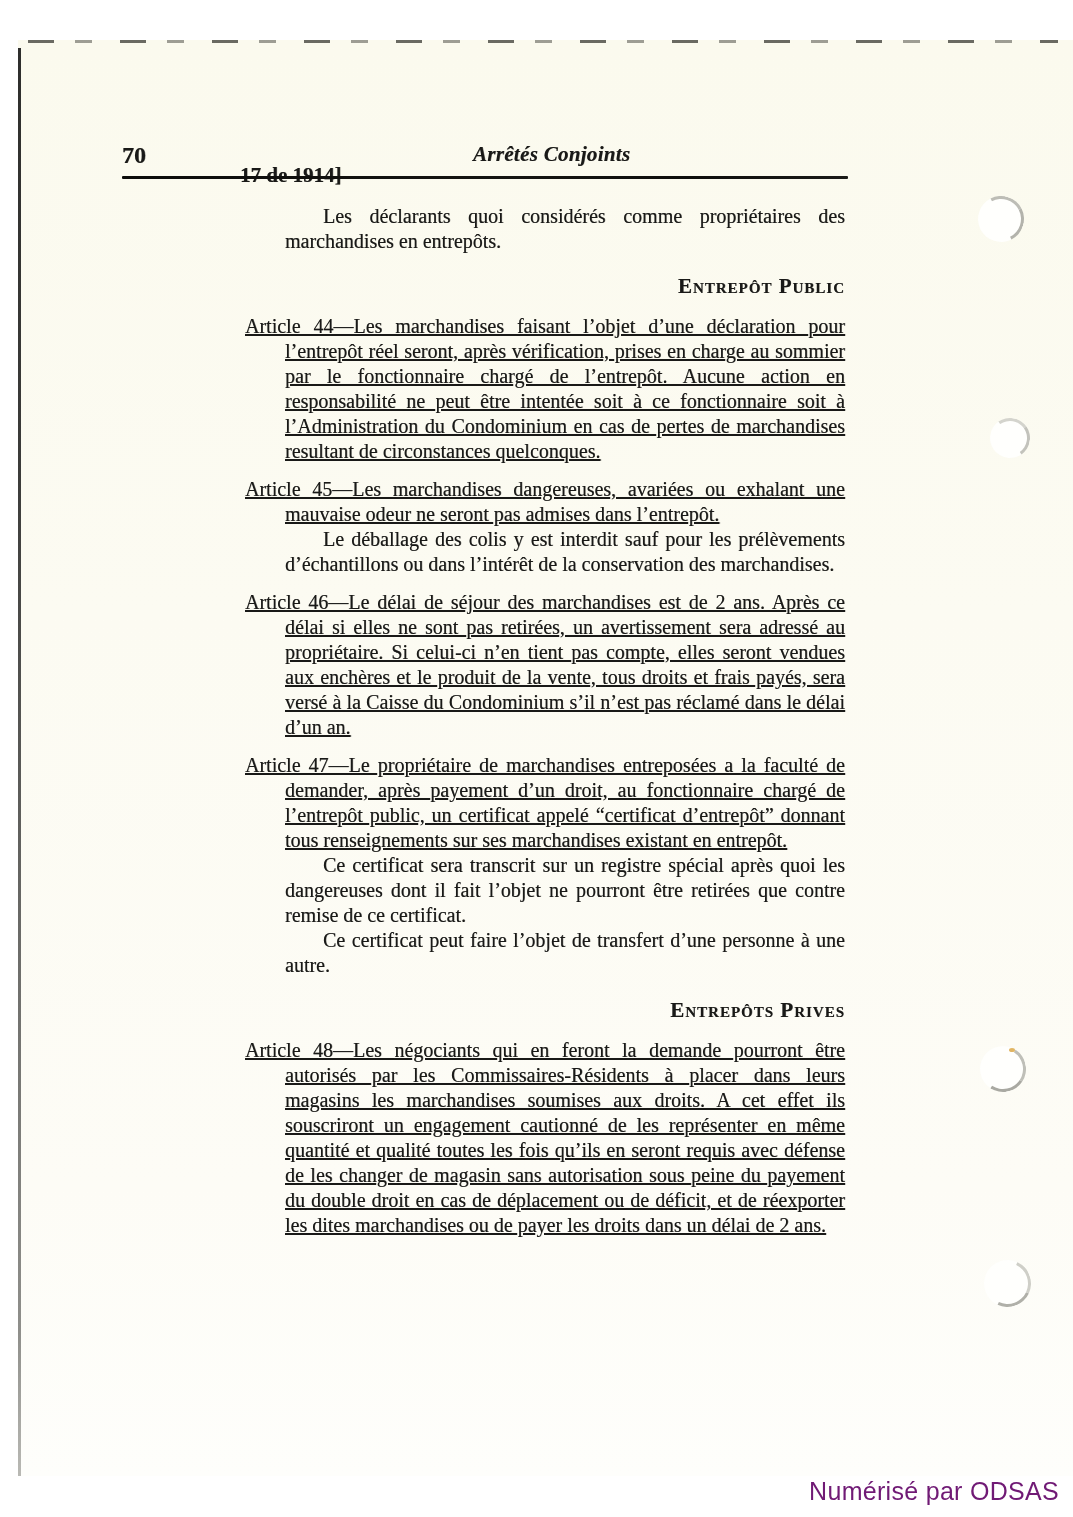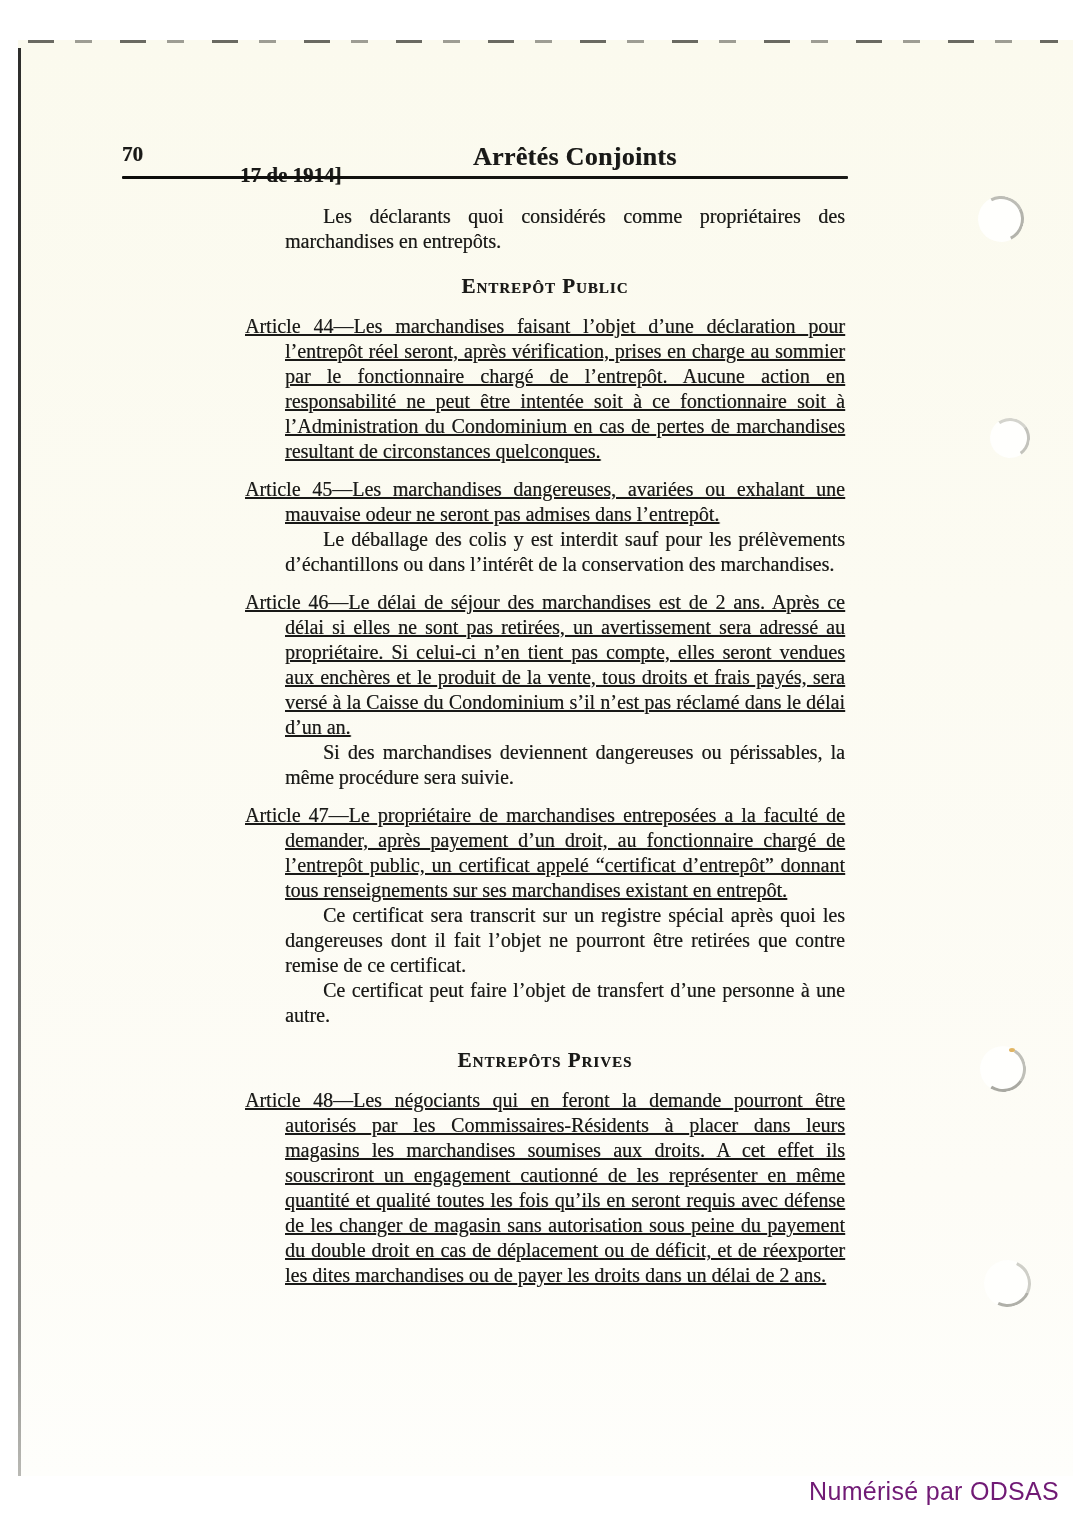--- a/index.html
+++ b/index.html
@@ -79,23 +79,23 @@
     opacity: .8;
   }
 
   
   .print {
     color: #191917;
     text-shadow: 0.4px 0 0 rgba(25,25,23,0.55);
   }
 
   .page-header { position: absolute; left: 0; top: 142px; width: 1073px; height: 26px; }
-  .page-number    { position: absolute; left: 122px; top: 0; font-size: 21px; font-weight: bold; }
+  .page-number    { position: absolute; left: 122px; top: 0; font-size: 24px; font-weight: bold; }
   .volume-ref     { position: absolute; left: 240px; top: 0; font-size: 21px; font-weight: bold; margin-top: 21px; }
-  .journal-title  { position: absolute; left: 473px; top: 0; font-size: 26px; font-weight: bold; letter-spacing: .3px; }
+  .journal-title  { position: absolute; left: 473px; top: 0; font-size: 21px; font-weight: bold; font-style: italic; letter-spacing: .3px; }
 
   .header-rule {
     position: absolute;
     left: 122px;
     top: 176px;
     width: 726px;
     height: 3px;
     background: linear-gradient(90deg, #0c0c0a 0%, #151512 55%, #0e0e0c 78%, #1b1b18 100%);
     border-radius: 1px;
   }
@@ -111,21 +111,21 @@
   }
 
   .indent-paragraph {        
     margin-left: 40px;
     text-indent: 38px;
   }
 
   .section-heading {
     margin-top: 20px;
     margin-bottom: 15px;
-    text-align: center;
+    text-align: right;
     text-indent: 0;
     font-variant: small-caps;
     font-weight: bold;
     font-size: 21px;
     letter-spacing: 1px;
   }
 
   .article {                 
     margin-top: 13px;
     padding-left: 40px;
@@ -178,21 +178,20 @@
     <p class="indent-paragraph">Les déclarants quoi considérés comme propriétaires des marchandises en entrepôts.</p>
 
     <h2 class="section-heading">Entrepôt Public</h2>
 
     <p class="article">Article 44—Les marchandises faisant l’objet d’une déclaration pour l’entrepôt réel seront, après vérification, prises en charge au sommier par le fonctionnaire chargé de l’entrepôt. Aucune action en responsabilité ne peut être intentée soit à ce fonctionnaire soit à l’Administration du Condominium en cas de pertes de marchandises resultant de circonstances quelconques.</p>
 
     <p class="article">Article 45—Les marchandises dangereuses, avariées ou exhalant une mauvaise odeur ne seront pas admises dans l’entrepôt.</p>
     <p class="sub-paragraph">Le déballage des colis y est interdit sauf pour les prélèvements d’échantillons ou dans l’intérêt de la conservation des marchandises.</p>
 
     <p class="article">Article 46—Le délai de séjour des marchandises est de 2 ans. Après ce délai si elles ne sont pas retirées, un avertissement sera adressé au propriétaire. Si celui-ci n’en tient pas compte, elles seront vendues aux enchères et le produit de la vente, tous droits et frais payés, sera versé à la Caisse du Condominium s’il n’est pas réclamé dans le délai d’un an.</p>
-    <p class="sub-paragraph">Si des marchandises deviennent dangereuses ou périssables, la même procédure sera suivie.</p>
 
     <p class="article">Article 47—Le propriétaire de marchandises entreposées a la faculté de demander, après payement d’un droit, au fonctionnaire chargé de l’entrepôt public, un certificat appelé “certificat d’entrepôt” donnant tous renseignements sur ses marchandises existant en entrepôt.</p>
     <p class="sub-paragraph">Ce certificat sera transcrit sur un registre spécial après quoi les dangereuses dont il fait l’objet ne pourront être retirées que contre remise de ce certificat.</p>
     <p class="sub-paragraph">Ce certificat peut faire l’objet de transfert d’une personne à une autre.</p>
 
     <h2 class="section-heading">Entrepôts Prives</h2>
 
     <p class="article">Article 48—Les négociants qui en feront la demande pourront être autorisés par les Commissaires-Résidents à placer dans leurs magasins les marchandises soumises aux droits. A cet effet ils souscriront un engagement cautionné de les représenter en même quantité et qualité toutes les fois qu’ils en seront requis avec défense de les changer de magasin sans autorisation sous peine du payement du double droit en cas de déplacement ou de déficit, et de réexporter les dites marchandises ou de payer les droits dans un délai de 2 ans.</p>
 
   </div>

